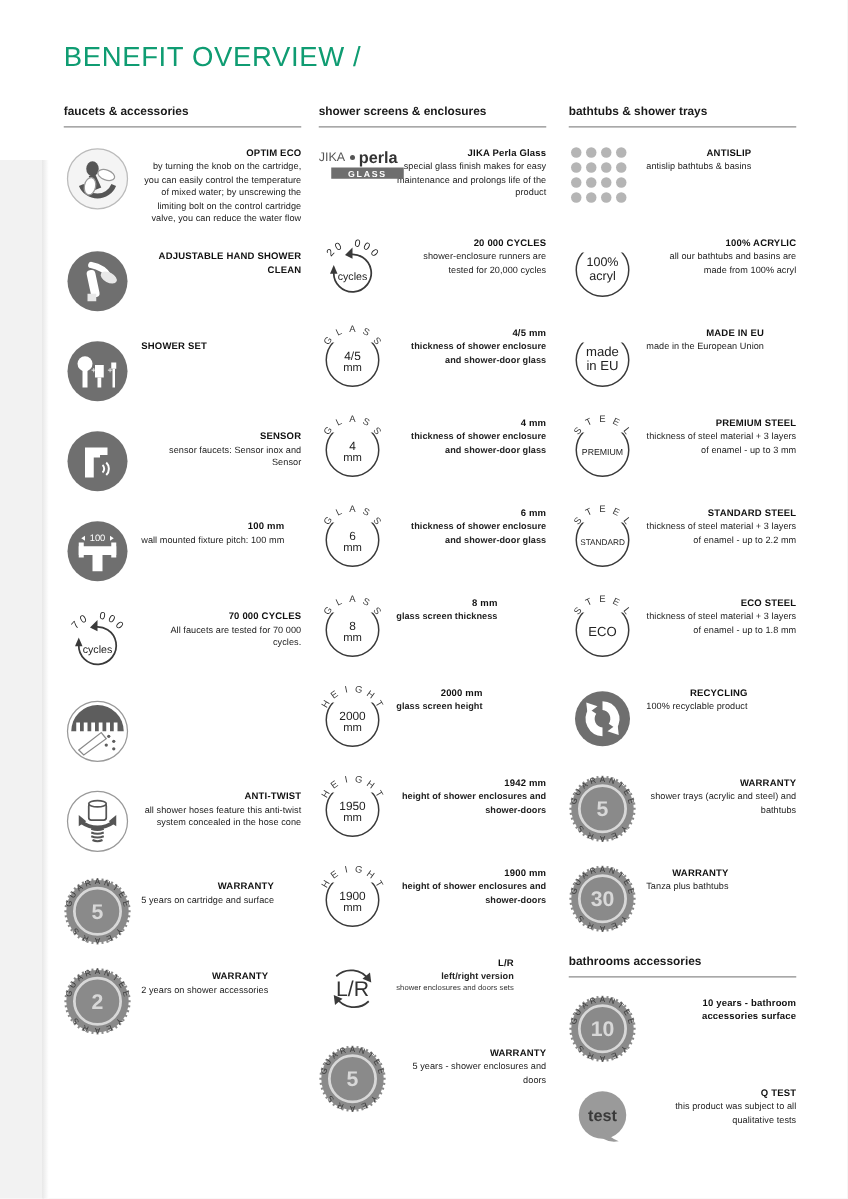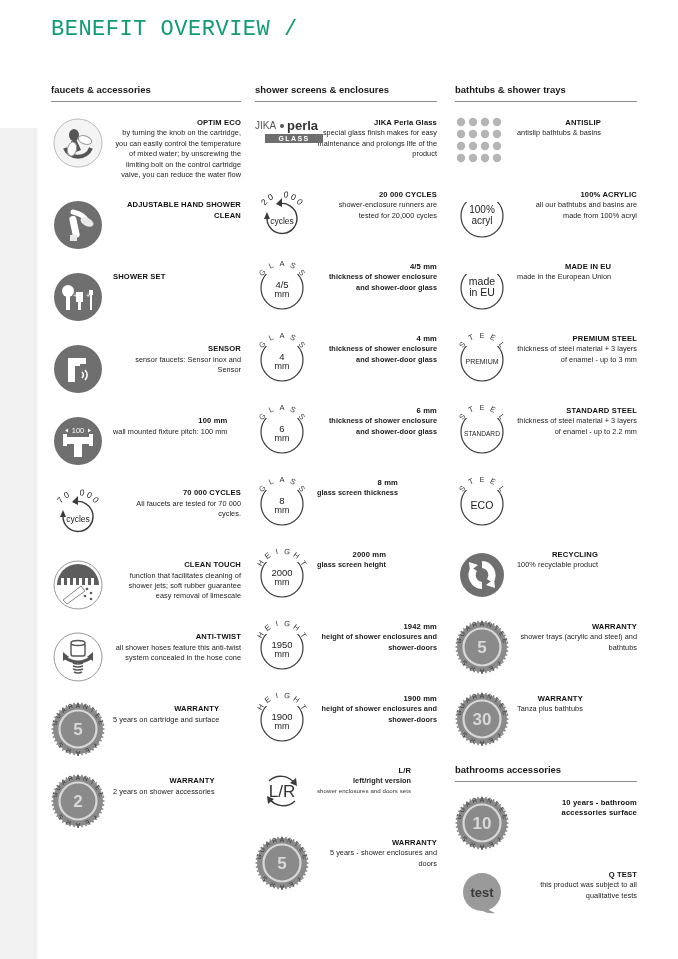--- a/index.html
+++ b/index.html
@@ -2,21 +2,21 @@
 <html><head>
 <meta charset="utf-8">
 <style>
   html,body{margin:0;padding:0;background:#efefef;}
   body{width:678px;height:959px;font-family:"Liberation Sans",sans-serif;}
   .page{position:relative;width:678px;height:959px;background:#ffffff;overflow:hidden;}
   
   .edge-shadow{position:absolute;left:0;top:128px;width:34px;height:831px;background:#f2f2f2;border-right:1px solid #e2e2e2;}
   .edge-shadow2{position:absolute;left:34px;top:128px;width:5px;height:831px;
      background:linear-gradient(to right,#e9e9e9,#ffffff);}
-  .title{position:absolute;left:51px;top:17px;font-size:22px;letter-spacing:.5px;color:#0f9c72;font-weight:400;font-family:Liberation Mono, monospace;}
+  .title{position:absolute;left:51px;top:33px;font-size:22px;letter-spacing:.5px;color:#0f9c72;font-weight:400;}
   .col{position:absolute;top:84px;}
   .col1{left:51px;width:190px;}
   .col2{left:255px;width:182px;}
   .col3{left:455px;width:182px;}
   .colhead{font-size:9.5px;font-weight:bold;color:#1a1a1a;padding-bottom:6px;}
   .colrule{border-bottom:1px solid #8c8c8c;width:100%;margin-bottom:14px;}
   .subhead{font-size:9.5px;font-weight:bold;color:#1a1a1a;padding-bottom:6px;margin-top:1px;}
   .row{display:flex;align-items:flex-start;}
   .ic{width:54px;min-width:54px;height:54px;position:relative;}
   .tx{padding-left:8px;padding-top:2px;text-align:right;}
@@ -164,25 +164,20 @@
       </g>
       <path d="M12 42 L30 28 L34 33 L16 46 Z" fill="#fff" stroke="#8a8a8a" stroke-width="1"></path>
       <g fill="#5d5d5d">
                 <circle cx="36" cy="31" r="1.3"></circle>
                 <circle cx="40" cy="35" r="1.3"></circle>
                 <circle cx="34" cy="38" r="1.3"></circle>
                 <circle cx="40" cy="41" r="1.3"></circle>
               </g>
     </svg>
           </div>
-      <div class="tx">
-        <div class="ttl">CLEAN TOUCH</div>
-        <div class="dsc ">function that facilitates cleaning of shower jets; soft rubber guarantee easy removal of limescale</div>
-
-      </div>
     </div>
     <div class="row" style="margin-bottom:18px">
       <div class="ic">
             <svg width="54" height="54" viewBox="0 0 54 54">
       <circle cx="27" cy="27" r="24" fill="none" stroke="#999" stroke-width="1"></circle>
       <rect x="20" y="13" width="14" height="13" rx="2" fill="#fff" stroke="#555" stroke-width="1.4"></rect>
       <ellipse cx="27" cy="13" rx="7" ry="2.5" fill="#fff" stroke="#555" stroke-width="1.4"></ellipse>
       <path d="M13 27 q14 10 28 0" stroke="#555" stroke-width="3" fill="none"></path>
       <polygon points="12,22 18,27 12,31" fill="#555"></polygon>
               <polygon points="42,22 36,27 42,31" fill="#555"></polygon>
@@ -725,20 +720,25 @@
     <circle cx="27" cy="28" r="21" fill="none" stroke="#3a3a3a" stroke-width="1.2"></circle>
     <rect x="3" y="2" width="48" height="12" fill="#fff"></rect>
     <text x="9.27" y="14.15" font-size="7.6" font-family="Liberation Sans, sans-serif" fill="#3a3a3a" text-anchor="middle" transform="rotate(-52.00 9.27 14.15)">S</text>
               <text x="17.14" y="7.78" font-size="7.6" font-family="Liberation Sans, sans-serif" fill="#3a3a3a" text-anchor="middle" transform="rotate(-26.00 17.14 7.78)">T</text>
               <text x="27.00" y="5.50" font-size="7.6" font-family="Liberation Sans, sans-serif" fill="#3a3a3a" text-anchor="middle" transform="rotate(0.00 27.00 5.50)">E</text>
               <text x="36.86" y="7.78" font-size="7.6" font-family="Liberation Sans, sans-serif" fill="#3a3a3a" text-anchor="middle" transform="rotate(26.00 36.86 7.78)">E</text>
               <text x="44.73" y="14.15" font-size="7.6" font-family="Liberation Sans, sans-serif" fill="#3a3a3a" text-anchor="middle" transform="rotate(52.00 44.73 14.15)">L</text>
     <text x="27" y="33" font-size="10.5" font-family="Liberation Sans, sans-serif" fill="#222" text-anchor="middle">ECO</text>
   </svg>
           </div>
+      <div class="tx">
+        <div class="ttl">ECO STEEL</div>
+        <div class="dsc ">thickness of steel material + 3 layers of enamel - up to 1.8 mm</div>
+
+      </div>
     </div>
     <div class="row" style="margin-bottom:18px">
       <div class="ic">
             <svg width="54" height="54" viewBox="0 0 54 54">
       <circle cx="27" cy="27" r="22" fill="#6f6f6f"></circle>
       <path d="M27 13 a14 14 0 0 1 11 22 l-6 -4 a7 7 0 0 0 -5 -11 z" fill="#fff"></path>
       <path d="M27 41 a14 14 0 0 1 -11 -22 l6 4 a7 7 0 0 0 5 11 z" fill="#fff"></path>
       <polygon points="39,31 40,40 31,37" fill="#fff"></polygon>
               <polygon points="15,23 14,14 23,17" fill="#fff"></polygon>
     </svg>

